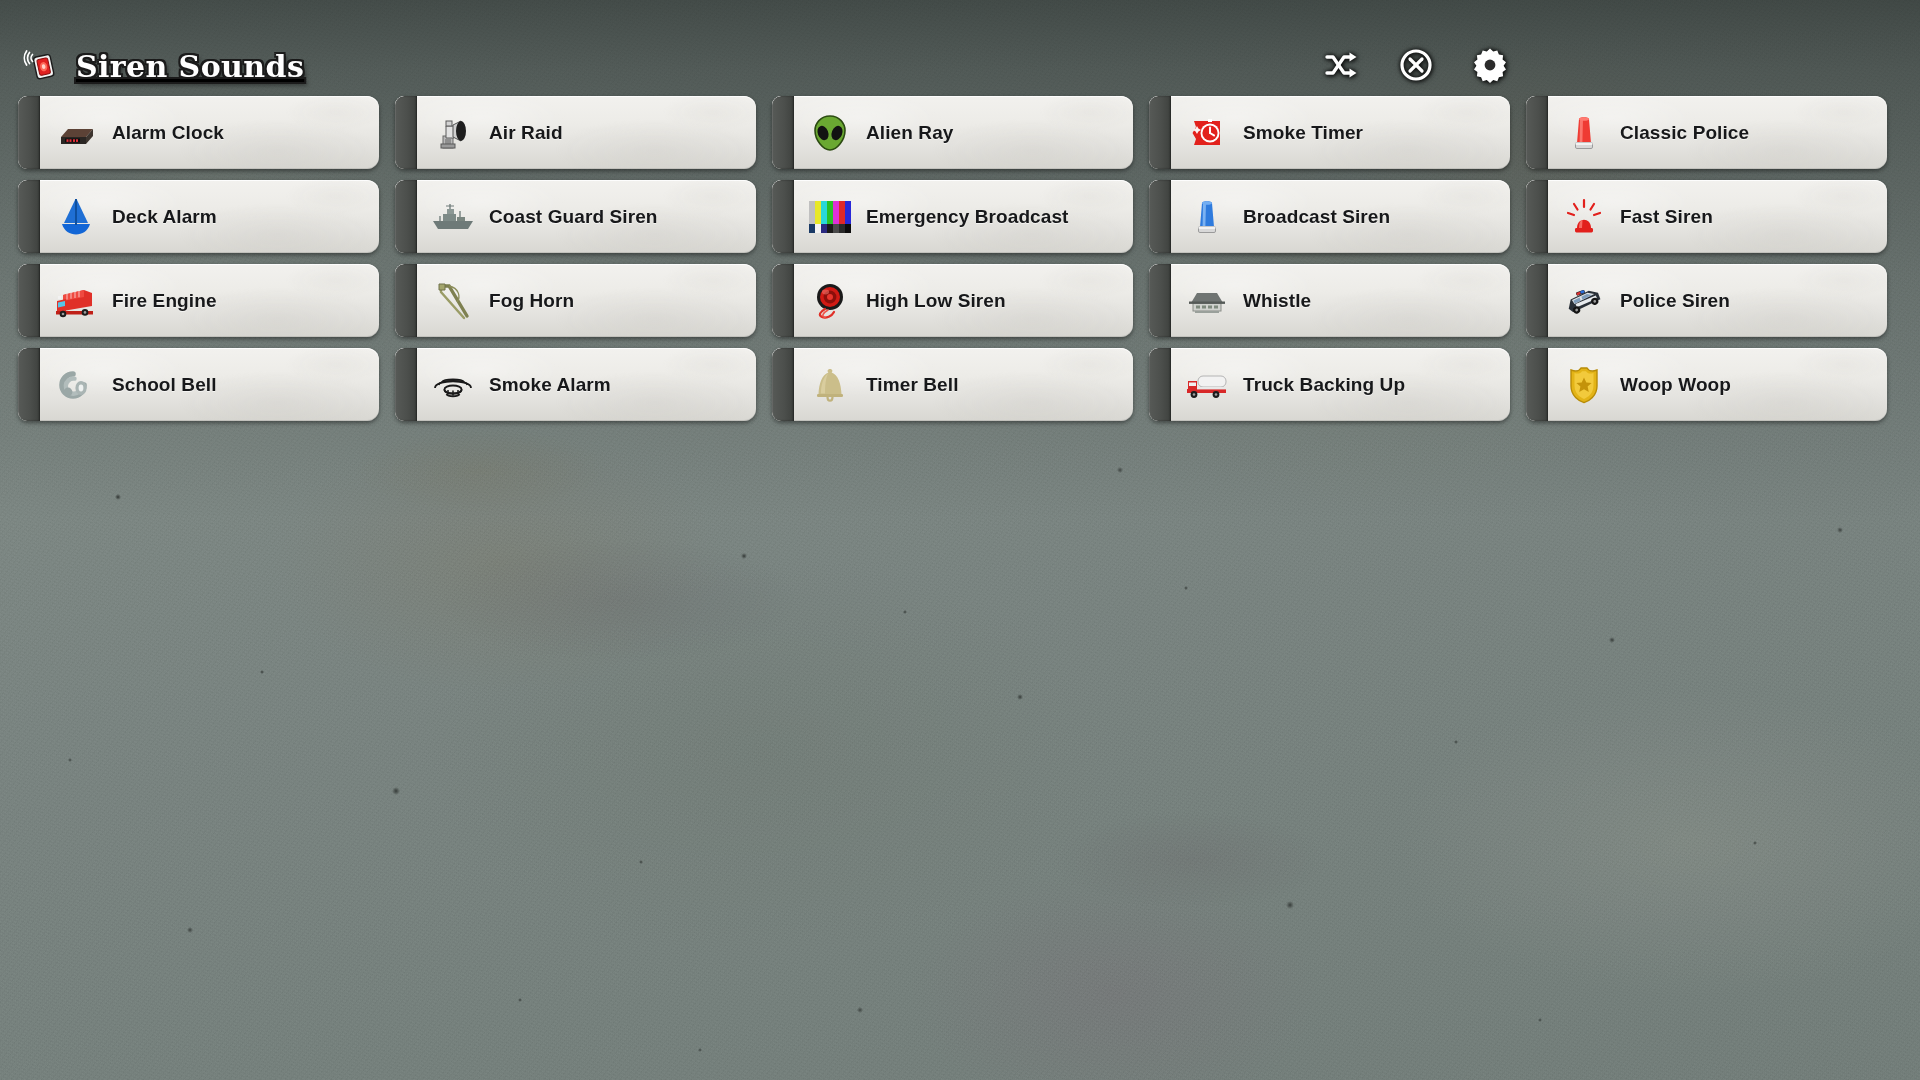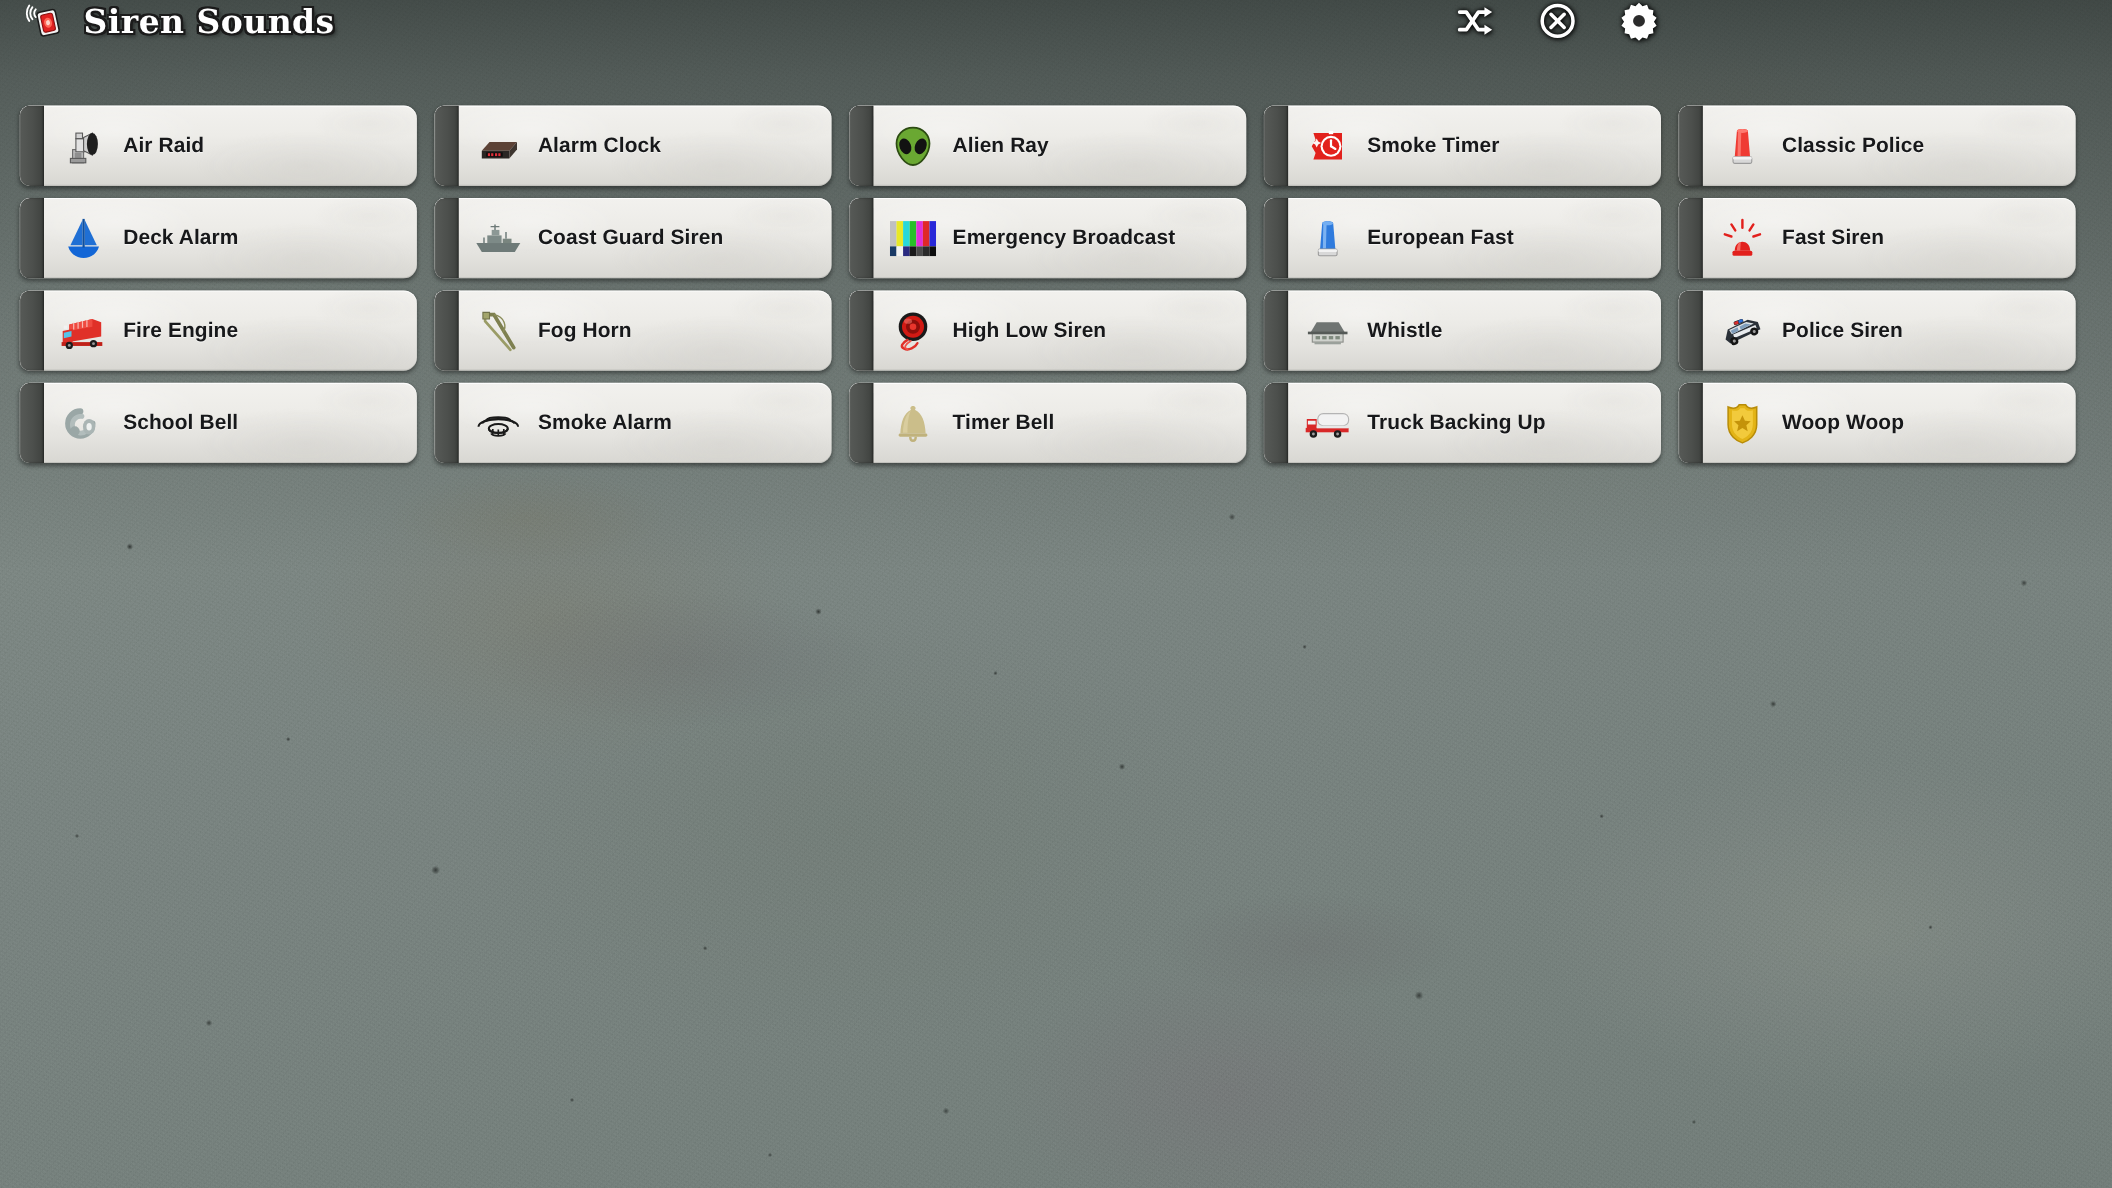--- a/index.html
+++ b/index.html
@@ -94,22 +94,23 @@
       rgba(0,0,0,0) 520px);
   }
 
   
   #header {
     position: absolute;
     top: 0; left: 0;
     width: 1536px;
     height: 86px;
     display: flex;
-    align-items: flex-start;
+    align-items: flex-end;
     z-index: 5;
+    text-decoration: underline;
   }
 
   #app-brand {
     display: flex;
     align-items: center;
     gap: 14px;
     margin-left: 22px;
   }
 
   #app-logo {
@@ -310,55 +311,55 @@
       </button>
 
     </div>
   </div>
 
   <div id="sound-grid">
 
     <button class="sound-btn">
       <span class="grip"></span>
       <span class="icon-slot">
-        <svg width="38" height="38" viewBox="0 0 38 38">
-          <rect x="9" y="22" width="10" height="12" fill="#b9b9b9" stroke="#6a6a6a" stroke-width="1"></rect>
-          <rect x="11" y="25" width="6" height="6" fill="#8f8f8f"></rect>
-          <path d="M12 12 L20 12 L20 24 L12 24 Z" fill="#e2e2e2" stroke="#5a5a5a" stroke-width="1"></path>
-          <path d="M19 11 L27 7 L27 27 L19 23 Z" fill="#cfcfcf" stroke="#555" stroke-width="1"></path>
-          <ellipse cx="27" cy="17" rx="5" ry="10" fill="#1e1e1e"></ellipse>
-          <rect x="12" y="7" width="6" height="5" fill="#d3d3d3" stroke="#5a5a5a" stroke-width="1"></rect>
-          <rect x="7" y="30" width="14" height="4" fill="#9a9a9a" stroke="#5a5a5a" stroke-width="1"></rect>
-        </svg>
-      </span>
-      <span class="label">Air Raid</span>
-    </button>
-
-    <button class="sound-btn">
-      <span class="grip"></span>
-      <span class="icon-slot">
         <svg width="40" height="32" viewBox="0 0 40 32">
           <path d="M5 20 L12 12 L37 12 L30 20 Z" fill="#5c4236"></path>
           <path d="M5 20 L30 20 L30 27 L5 27 Z" fill="#2a2623"></path>
           <path d="M30 20 L37 12 L37 19 L30 27 Z" fill="#3d352f"></path>
           <rect x="9" y="21.5" width="15" height="4" fill="#0d0d0d"></rect>
           <g fill="#e2303a">
             <rect x="10.5" y="22.3" width="2" height="2.6"></rect>
             <rect x="13.5" y="22.3" width="2" height="2.6"></rect>
             <rect x="17" y="22.3" width="2" height="2.6"></rect>
             <rect x="20" y="22.3" width="2" height="2.6"></rect>
           </g>
         </svg>
       </span>
       <span class="label">Alarm Clock</span>
     </button>
 
     <button class="sound-btn">
       <span class="grip"></span>
       <span class="icon-slot">
+        <svg width="38" height="38" viewBox="0 0 38 38">
+          <rect x="9" y="22" width="10" height="12" fill="#b9b9b9" stroke="#6a6a6a" stroke-width="1"></rect>
+          <rect x="11" y="25" width="6" height="6" fill="#8f8f8f"></rect>
+          <path d="M12 12 L20 12 L20 24 L12 24 Z" fill="#e2e2e2" stroke="#5a5a5a" stroke-width="1"></path>
+          <path d="M19 11 L27 7 L27 27 L19 23 Z" fill="#cfcfcf" stroke="#555" stroke-width="1"></path>
+          <ellipse cx="27" cy="17" rx="5" ry="10" fill="#1e1e1e"></ellipse>
+          <rect x="12" y="7" width="6" height="5" fill="#d3d3d3" stroke="#5a5a5a" stroke-width="1"></rect>
+          <rect x="7" y="30" width="14" height="4" fill="#9a9a9a" stroke="#5a5a5a" stroke-width="1"></rect>
+        </svg>
+      </span>
+      <span class="label">Air Raid</span>
+    </button>
+
+    <button class="sound-btn">
+      <span class="grip"></span>
+      <span class="icon-slot">
         <svg width="36" height="38" viewBox="0 0 36 38">
           <path d="M18 2 C27.5 2 33 9.5 33 16.5 C33 26 25 36 18 36 C11 36 3 26 3 16.5 C3 9.5 8.5 2 18 2 Z" fill="#6aa832" stroke="#2c4b12" stroke-width="1.6"></path>
           <ellipse cx="11" cy="19" rx="5.2" ry="7.4" fill="#121212" transform="rotate(-22 11 19)"></ellipse>
           <ellipse cx="25" cy="19" rx="5.2" ry="7.4" fill="#121212" transform="rotate(22 25 19)"></ellipse>
         </svg>
       </span>
       <span class="label">Alien Ray</span>
     </button>
 
 
@@ -462,21 +463,21 @@
       <span class="grip"></span>
       <span class="icon-slot">
         <svg width="30" height="40" viewBox="0 0 30 40">
           <path d="M10 6 C10 3.6 20 3.6 20 6 L22 30 L8 30 Z" fill="#2f7bdd"></path>
           <path d="M11 6 C11 4.4 14 4.2 14 5.4 L13.4 29 L10.6 29 Z" fill="#8ec0f7" opacity=".8"></path>
           <ellipse cx="15" cy="6" rx="5" ry="1.8" fill="#73aef2"></ellipse>
           <rect x="6.5" y="29.5" width="17" height="6" rx="1.4" fill="#d8d8d8" stroke="#9a9a9a" stroke-width="1"></rect>
           <rect x="6.5" y="29.5" width="17" height="2.6" rx="1" fill="#f2f2f2"></rect>
         </svg>
       </span>
-      <span class="label">European Fast</span>
+      <span class="label">Broadcast Siren</span>
     </button>
 
     <button class="sound-btn">
       <span class="grip"></span>
       <span class="icon-slot">
         <svg width="38" height="38" viewBox="0 0 38 38">
           <g stroke="#e2201c" stroke-width="2.2" stroke-linecap="round">
             <line x1="19" y1="2" x2="19" y2="9"></line>
             <line x1="9" y1="6" x2="12.5" y2="11.5"></line>
             <line x1="29" y1="6" x2="25.5" y2="11.5"></line>

